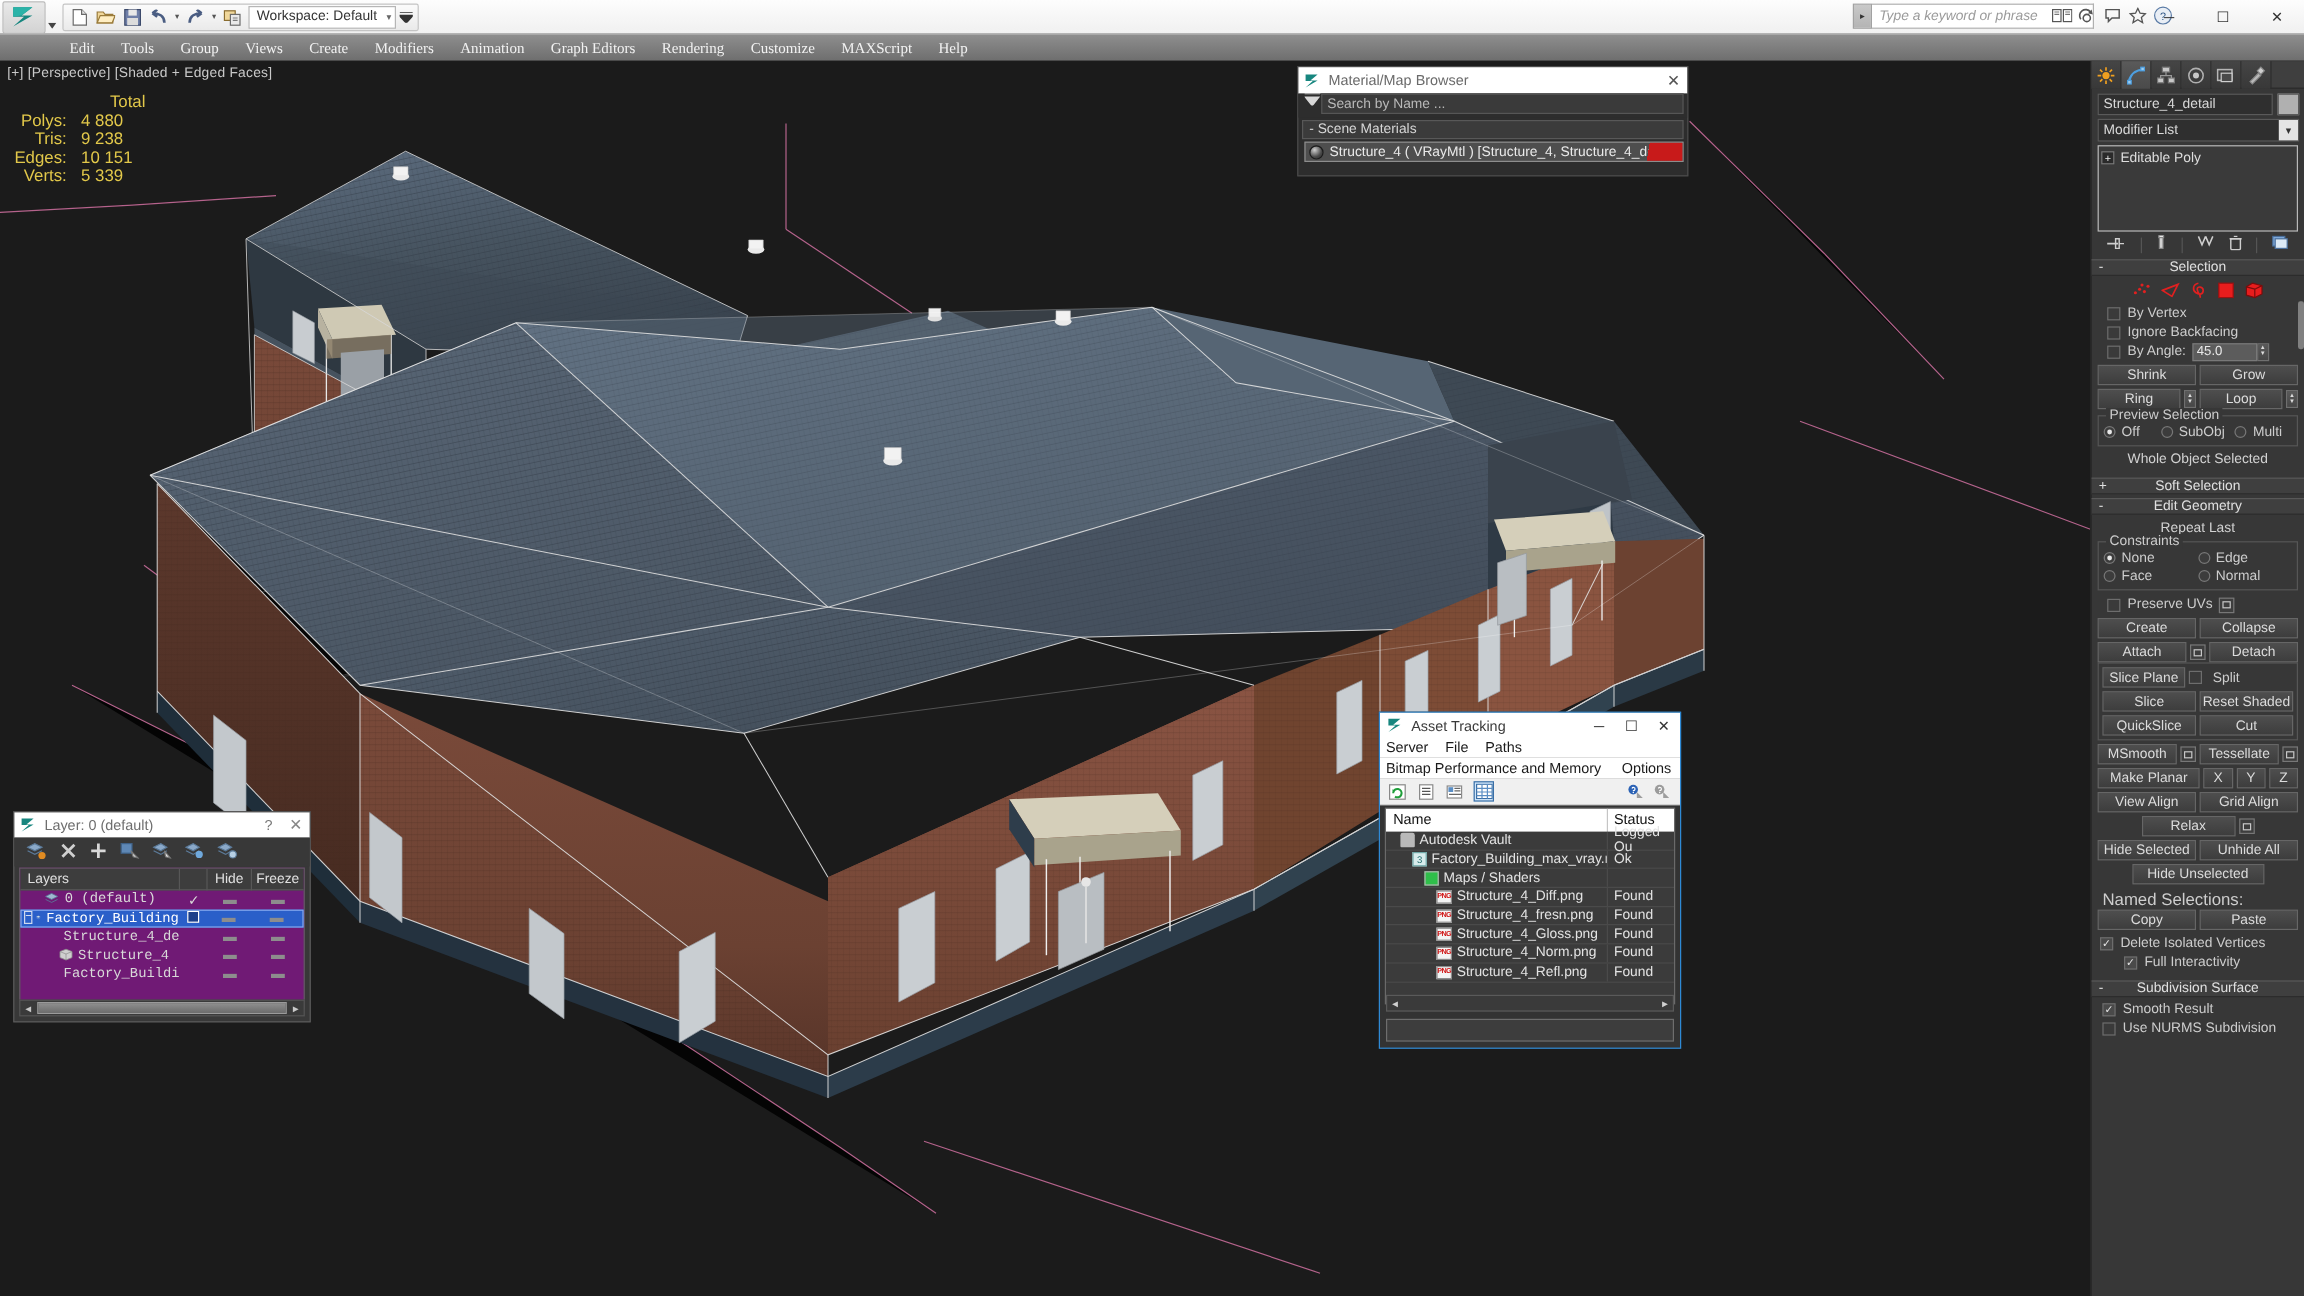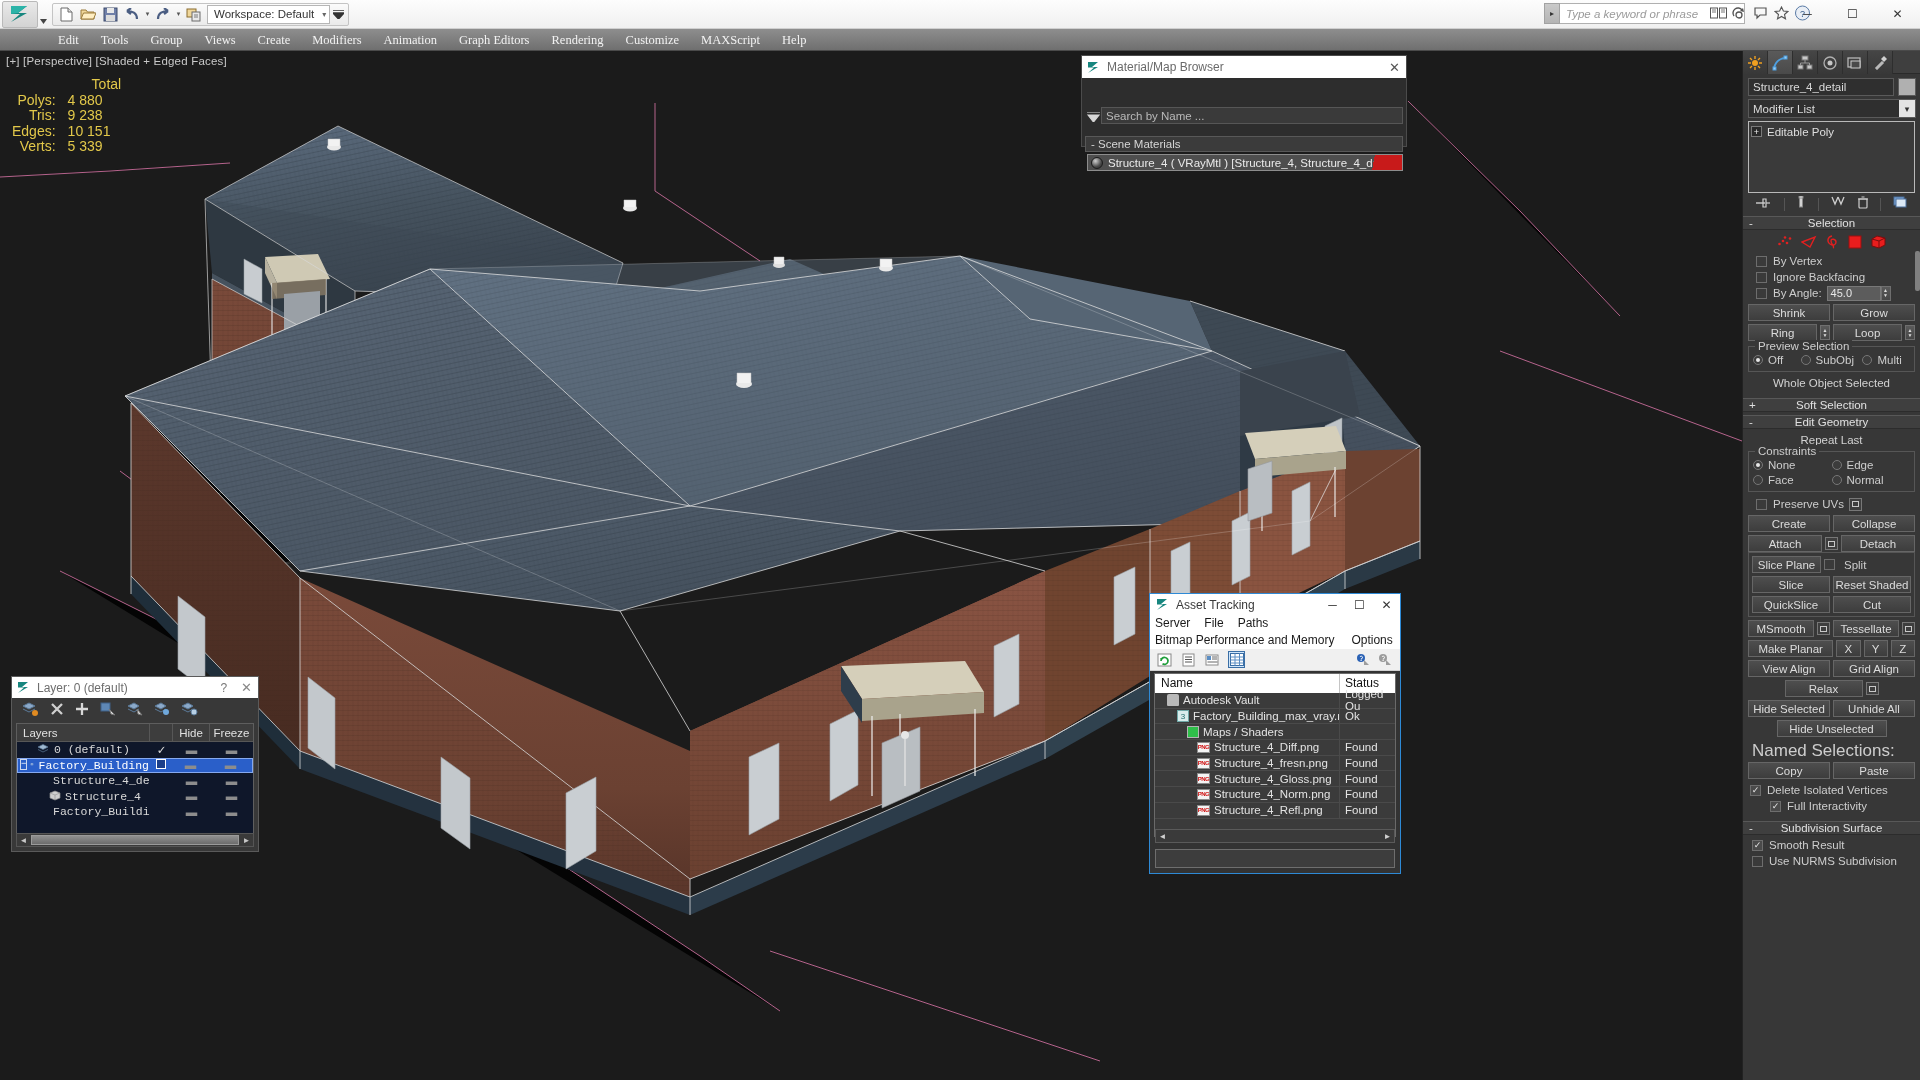--- a/index.html
+++ b/index.html
@@ -75,21 +75,21 @@
   .vp-stats .hdr { color: #e2c84a; padding-left: 32px; }
 
   
   .matbrowser {
     position: absolute; left: 1081px; top: 55px; width: 326px; height: 92px;
     background: #2d2d2d; border: 1px solid #4b4b4b;
   }
   .mb-title { height: 22px; background: #ffffff; display: flex; align-items: center; padding-left: 5px; }
   .mb-title .txt { font-size: 12px; color: #6a6a6a; margin-left: 6px; }
   .mb-close { margin-left: auto; margin-right: 6px; color: #555; font-size: 13px; }
-  .mb-search { height: 20px; background: #2d2d2d; display: flex; align-items: flex-end; padding: 10px 3px; margin-top: 36px; }
+  .mb-search { height: 20px; background: #2d2d2d; display: flex; align-items: flex-start; padding: 0 3px; }
   .mb-funnel { width: 16px; text-align: center; color: #cfcfcf; font-size: 10px; }
   .mb-searchfield { flex: 1; height: 17px; background: #3a3a3a; border: 1px solid #565656;
                     font-size: 11.5px; color: #b9b9b9; padding-left: 4px; display: flex; align-items: center; }
   .mb-group { margin: 2px 3px 0 3px; height: 16px; background: #3b3b3b; border: 1px solid #585858;
               display: flex; align-items: center; font-size: 11.5px; color: #d6d6d6; padding-left: 5px; }
   .mb-list { margin: 2px 3px 0 5px; background: #2f2f2f; }
   .mb-row { height: 17px; display: flex; align-items: center; background: #4e4e4e;
             border: 1px solid #8d8d8d; font-size: 11.5px; color: #eaeaea; padding-left: 3px; position: relative; }
   .mb-swatch { width: 12px; height: 12px; border-radius: 50%; margin-right: 5px;
                background: radial-gradient(circle at 35% 30%, #cfcfcf, #4a4a4a 60%, #2a2a2a);
@@ -100,21 +100,21 @@
   
   .layerdlg {
     position: absolute; left: 11px; top: 676px; width: 248px; height: 176px;
     background: #383838; border: 1px solid #5a5a5a;
   }
   .ld-title { height: 21px; background: #fff; display: flex; align-items: center; padding-left: 5px;}
   .ld-title .txt { font-size: 12px; color: #6e6e6e; margin-left: 6px; }
   .ld-help { margin-left: auto; color: #777; font-size: 12px; margin-right: 14px; }
   .ld-close { color: #888; font-size: 13px; margin-right: 6px; }
   .ld-tools { height: 24px; display: flex; align-items: center; padding-left: 10px; gap: 11px; background:#383838;}
-  .ld-grid { margin: 1px 4px; border: 1px solid #5e5e5e; background: #0f172a; height: 118px; }
+  .ld-grid { margin: 1px 4px; border: 1px solid #5e5e5e; background: #701a75; height: 118px; }
   .ld-head { height: 18px; display: flex; background: #3d3d3d; border-bottom: 1px solid #575757;
              font-size: 11.5px; color: #e0e0e0; align-items: center;}
   .ld-head .c1 { flex: 1; padding-left: 6px; border-right: 1px solid #575757; height:18px; line-height:18px;}
   .ld-head .c2 { width: 23px; border-right: 1px solid #575757; height:18px;}
   .ld-head .c3 { width: 37px; text-align: center; border-right: 1px solid #575757; height:18px; line-height:18px;}
   .ld-head .c4 { width: 43px; text-align: center; height:18px; line-height:18px;}
   .ld-row { height: 15.5px; display: flex; align-items: center; font-size: 11.5px; color: #d9d9d9; }
   .ld-row.sel { background: #2a5fc9; color: #fff; border: 1px solid #86a9ef;}
   .ld-row .n { flex: 1; display: flex; overflow: hidden; white-space: nowrap; font-family: Liberation Mono, monospace;}
   .ld-row .c2 { width: 23px; text-align: center; }
@@ -1250,21 +1250,21 @@
         </div>
 
         <div class="btnrow">
           <span class="mbtn">Hide Selected</span>
           <span class="mbtn">Unhide All</span>
         </div>
         <div class="btnrow" style="justify-content:center">
           <span class="mbtn" style="flex:0 0 110px">Hide Unselected</span>
         </div>
 
-        <div style="font-size:17px;color:#cdcdcd;padding:4px 0 1px 4px">Named Selections:</div>
+        <div style="font-size:14px;color:#cdcdcd;padding:4px 0 1px 4px">Named Selections:</div>
         <div class="btnrow" style="margin-top:0">
           <span class="mbtn">Copy</span>
           <span class="mbtn">Paste</span>
         </div>
 
         <div class="cbrow" style="padding-left:2px;margin-top:3px">
           <span class="cb on">✓</span>
           <span>Delete Isolated Vertices</span>
         </div>
         <div class="cbrow" style="padding-left:22px">

